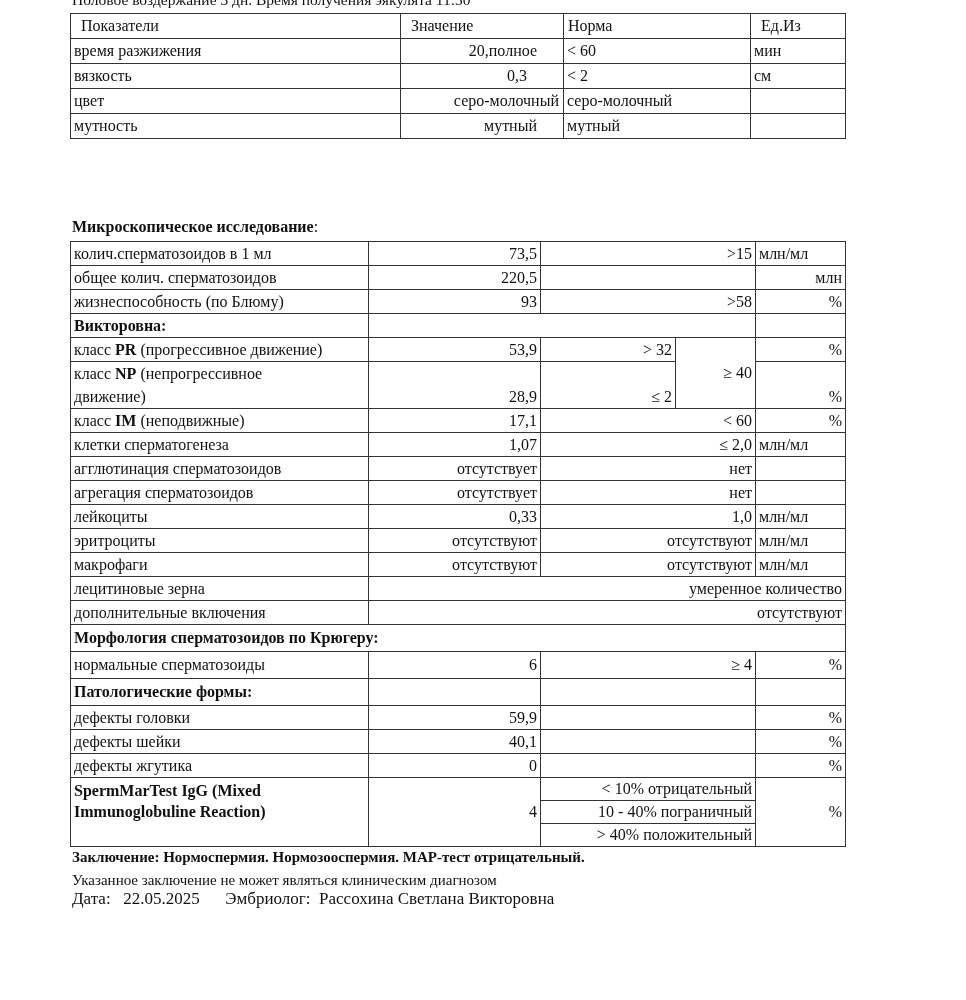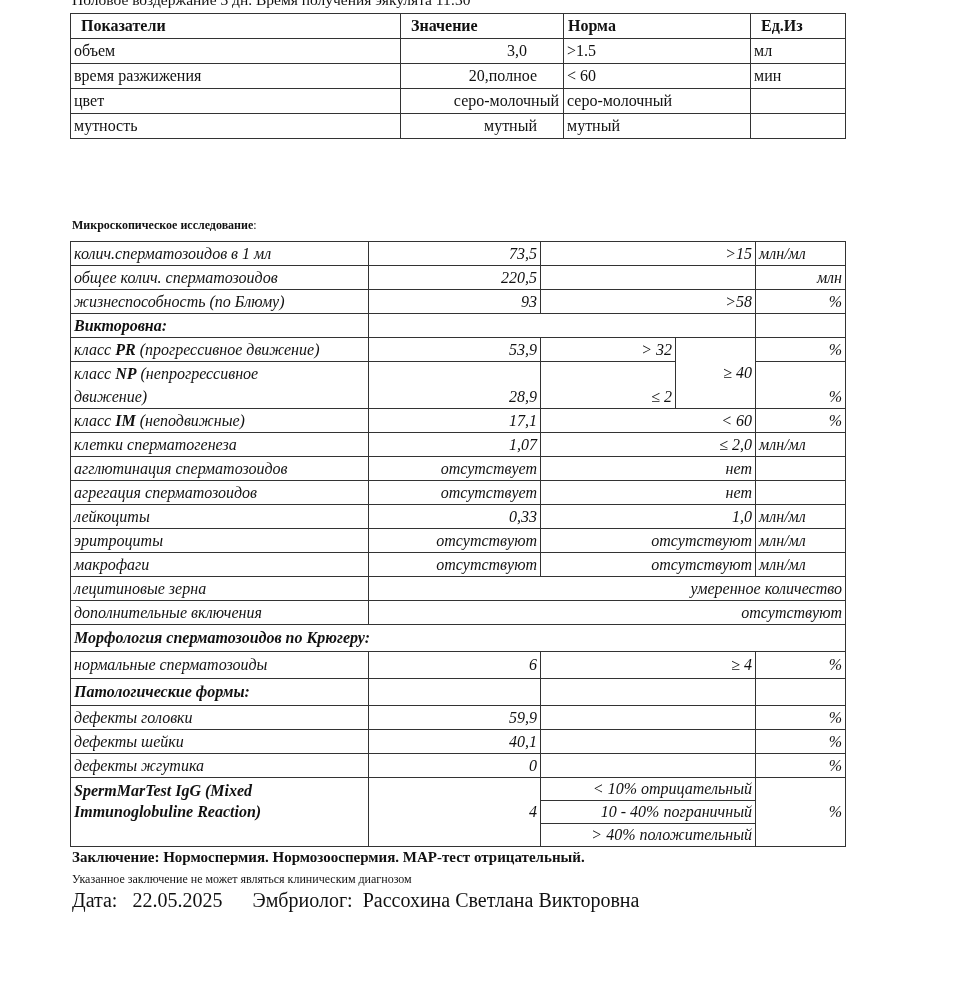--- a/index.html
+++ b/index.html
@@ -2,32 +2,32 @@
 <html><head>
 <meta charset="utf-8">
 <style>
   html, body { margin:0; padding:0; background:#ffffff; }
   body { width:966px; height:1000px; position:relative; overflow:hidden;
          font-family:"Liberation Serif", "DejaVu Serif", serif; color:#111; font-size:16px; }
   .topline { position:absolute; left:72px; top:-9px; font-size:15.5px; white-space:nowrap; }
   table { border-collapse:collapse; position:absolute; }
   td, th { border:1px solid #333; padding:0 3px; height:24px; line-height:22px; font-size:16px;
            white-space:nowrap; vertical-align:middle; }
-  th { font-weight:bold; text-align:left; padding-left:10px;margin-left:8px; }
+  th { font-weight:normal; text-align:left; padding-left:10px;margin-left:8px; }
   .t1 { left:70px; top:13px; }
   .t1 td.c { text-align:right; padding-right:36px; }
-  .sec-title { position:absolute; left:72px; font-weight:bold; font-size:12px; }
-  .t2 { left:70px; top:241px;font-style:italic; }
+  .sec-title { position:absolute; left:72px; font-weight:bold; font-size:16px; }
+  .t2 { left:70px; top:241px; }
   .t2 td { height:23px; line-height:22px; }
   .ctr { text-align:right; }
   .b { font-weight:bold; }
   .bottom { vertical-align:bottom; }
   .footer1 { position:absolute; left:72px; top:849px; font-weight:bold; font-size:15px; }
-  .footer2 { position:absolute; left:72px; top:872px; font-size:12px; }
-  .footer3 { position:absolute; left:72px; top:889px; font-size:20px; white-space:pre; }
+  .footer2 { position:absolute; left:72px; top:872px; font-size:15px; }
+  .footer3 { position:absolute; left:72px; top:889px; font-size:17px; white-space:pre; }
   .mar-norm td { height:22px; }
 </style>
 </head>
 <body>
 
 <div class="topline">Половое воздержание   3 дн.  Время получения эякулята  11:30</div>
 
 <table class="t1">
   <colgroup>
       <col style="width:330px">
@@ -36,30 +36,30 @@
       <col style="width:95px">
     </colgroup>
   <tbody>
       <tr>
     <th>Показатели</th>
     <th>Значение</th>
     <th style="padding-left:4px">Норма</th>
     <th style="">Ед.Из</th>
   </tr>
   <tr>
-    <td>объем</td>
-    <td class="c">3,0</td>
-    <td>&gt;1.5</td>
-    <td>мл</td>
-  </tr>
-  <tr>
     <td>время разжижения</td>
     <td class="c" style="padding-right:26px">20,полное</td>
     <td>&lt; 60</td>
     <td>мин</td>
+  </tr>
+  <tr>
+    <td>вязкость</td>
+    <td class="c">0,3</td>
+    <td>&lt; 2</td>
+    <td>см</td>
   </tr>
   <tr>
     <td>цвет</td>
     <td class="c" style="padding-right:4px">серо-молочный</td>
     <td>серо-молочный</td>
     <td></td>
   </tr>
   <tr>
     <td>мутность</td>
     <td class="c" style="padding-right:26px">мутный</td>

